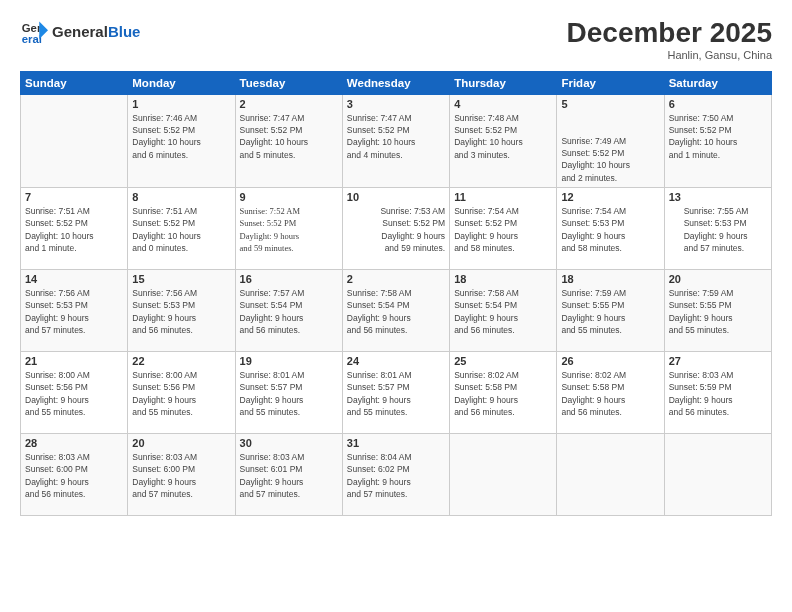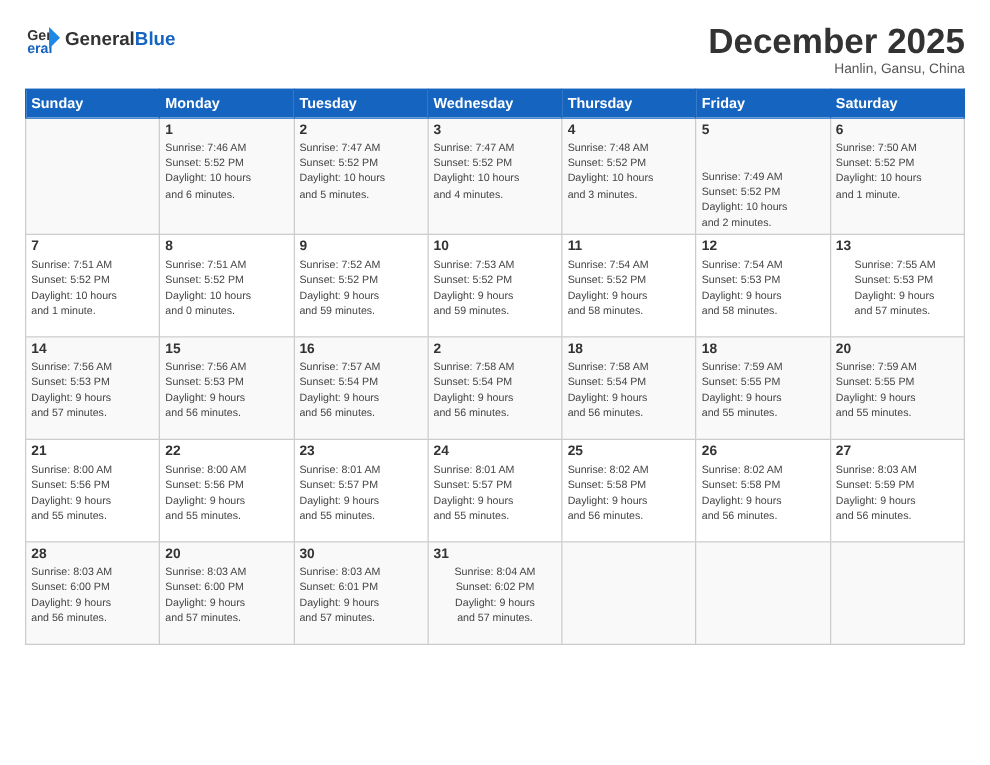--- a/index.html
+++ b/index.html
@@ -185,28 +185,28 @@
           </td>
           <td>
             <span class="day-num">8</span>
             <div class="day-info" style="white-space: pre-line;">Sunrise: 7:51 AM
 Sunset: 5:52 PM
 Daylight: 10 hours
 and 0 minutes.</div>
           </td>
           <td>
             <span class="day-num">9</span>
-            <div class="day-info" style="white-space: pre-line;">Sunrise: 7:52 AM
+            <div class="day-info" style="white-space: pre-line; font-family: Liberation Serif, serif;">Sunrise: 7:52 AM
 Sunset: 5:52 PM
 Daylight: 9 hours
 and 59 minutes.</div>
           </td>
           <td>
             <span class="day-num">10</span>
-            <div class="day-info" style="white-space: pre-line;">Sunrise: 7:53 AM
+            <div class="day-info" style="white-space: pre-line; text-align: right;">Sunrise: 7:53 AM
 Sunset: 5:52 PM
 Daylight: 9 hours
 and 59 minutes.</div>
           </td>
           <td>
             <span class="day-num">11</span>
             <div class="day-info" style="white-space: pre-line;">Sunrise: 7:54 AM
 Sunset: 5:52 PM
 Daylight: 9 hours
 and 58 minutes.</div>
@@ -286,21 +286,21 @@
 and 55 minutes.</div>
           </td>
           <td>
             <span class="day-num">22</span>
             <div class="day-info" style="white-space: pre-line;">Sunrise: 8:00 AM
 Sunset: 5:56 PM
 Daylight: 9 hours
 and 55 minutes.</div>
           </td>
           <td>
-            <span class="day-num">23</span>
+            <span class="day-num">19</span>
             <div class="day-info" style="white-space: pre-line;">Sunrise: 8:01 AM
 Sunset: 5:57 PM
 Daylight: 9 hours
 and 55 minutes.</div>
           </td>
           <td>
             <span class="day-num">24</span>
             <div class="day-info" style="white-space: pre-line;">Sunrise: 8:01 AM
 Sunset: 5:57 PM
 Daylight: 9 hours
@@ -345,21 +345,21 @@
           </td>
           <td>
             <span class="day-num">30</span>
             <div class="day-info" style="white-space: pre-line;">Sunrise: 8:03 AM
 Sunset: 6:01 PM
 Daylight: 9 hours
 and 57 minutes.</div>
           </td>
           <td>
             <span class="day-num">31</span>
-            <div class="day-info" style="white-space: pre-line; text-align: center;">Sunrise: 8:04 AM
+            <div class="day-info" style="white-space: pre-line;">Sunrise: 8:04 AM
 Sunset: 6:02 PM
 Daylight: 9 hours
 and 57 minutes.</div>
           </td>
           <td class="empty"></td>
           <td class="empty"></td>
           <td class="empty"></td>
         </tr>
       </tbody>
   </table>

